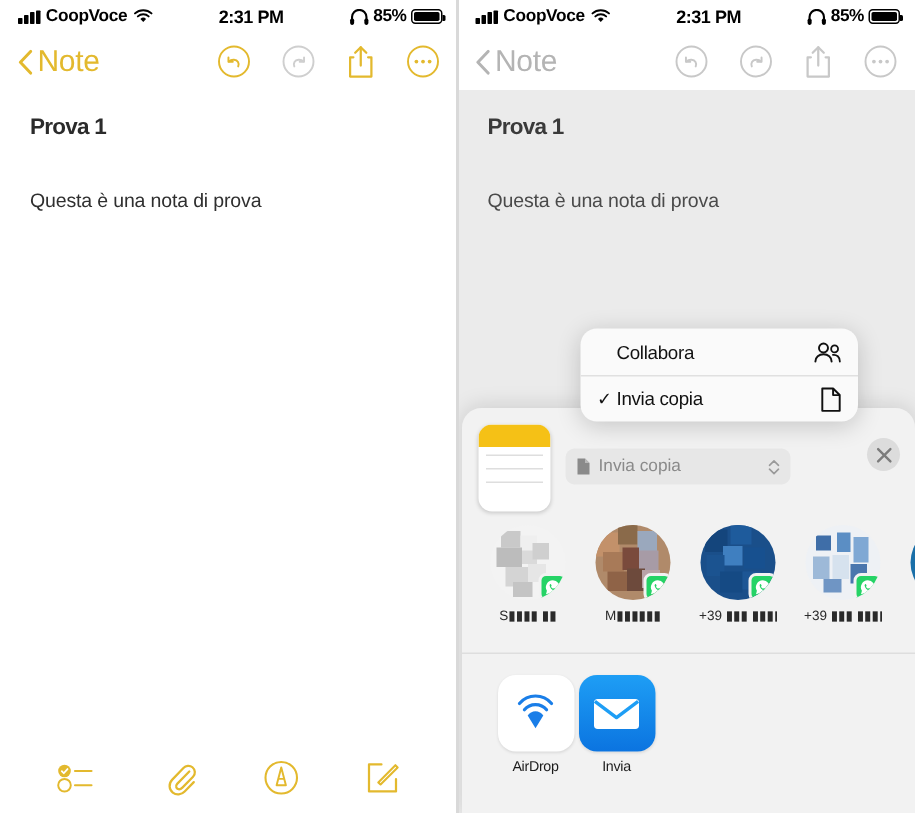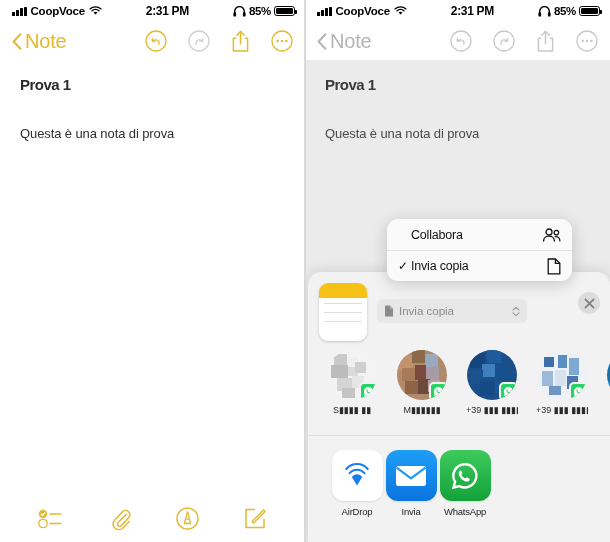--- a/index.html
+++ b/index.html
@@ -476,26 +476,17 @@
         <div class="app">
           <div class="app-icon" style="background:linear-gradient(180deg,#1e9ef5,#0b74e0);">
             <svg width="34" height="26" viewBox="0 0 34 26">
               <rect x="2" y="3" width="30" height="20" rx="2.5" fill="#fff"></rect>
               <path d="M2.6 4.6 17 15.4 31.4 4.6" stroke="#1e9ef5" stroke-width="2.3" fill="none" stroke-linejoin="round"></path>
             </svg>
           </div>
           <div class="app-name">Invia</div>
         </div>
 
-        <div class="app">
-          <div class="app-icon" style="background:linear-gradient(180deg,#3ecb5c,#13a13b);">
-            <svg width="34" height="34" viewBox="0 0 34 34">
-              <path d="M17 5.2a11.6 11.6 0 0 0-9.9 17.7l-1.6 5.7 5.9-1.5A11.6 11.6 0 1 0 17 5.2z" fill="none" stroke="#fff" stroke-width="2.4"></path>
-              <path d="M12.6 11.4c.5 0 .8.2.9.7l.8 2.1c.2.4 0 .7-.3.9l-.8.7c1 1.8 2.4 2.9 4.1 3.7l.7-.8c.3-.3.6-.4.9-.2l2.1.8c.4.2.6.5.6.9 0 1.4-1.1 2.4-2.5 2.4-4.2-.3-7.9-4.1-8.4-8.4-.1-1.6 1-2.8 1.9-2.8z" fill="#fff"></path>
-            </svg>
-          </div>
-          <div class="app-name">WhatsApp</div>
-        </div>
 
       </div>
     </div>
   </div>
 </div>
 
 </body></html>

